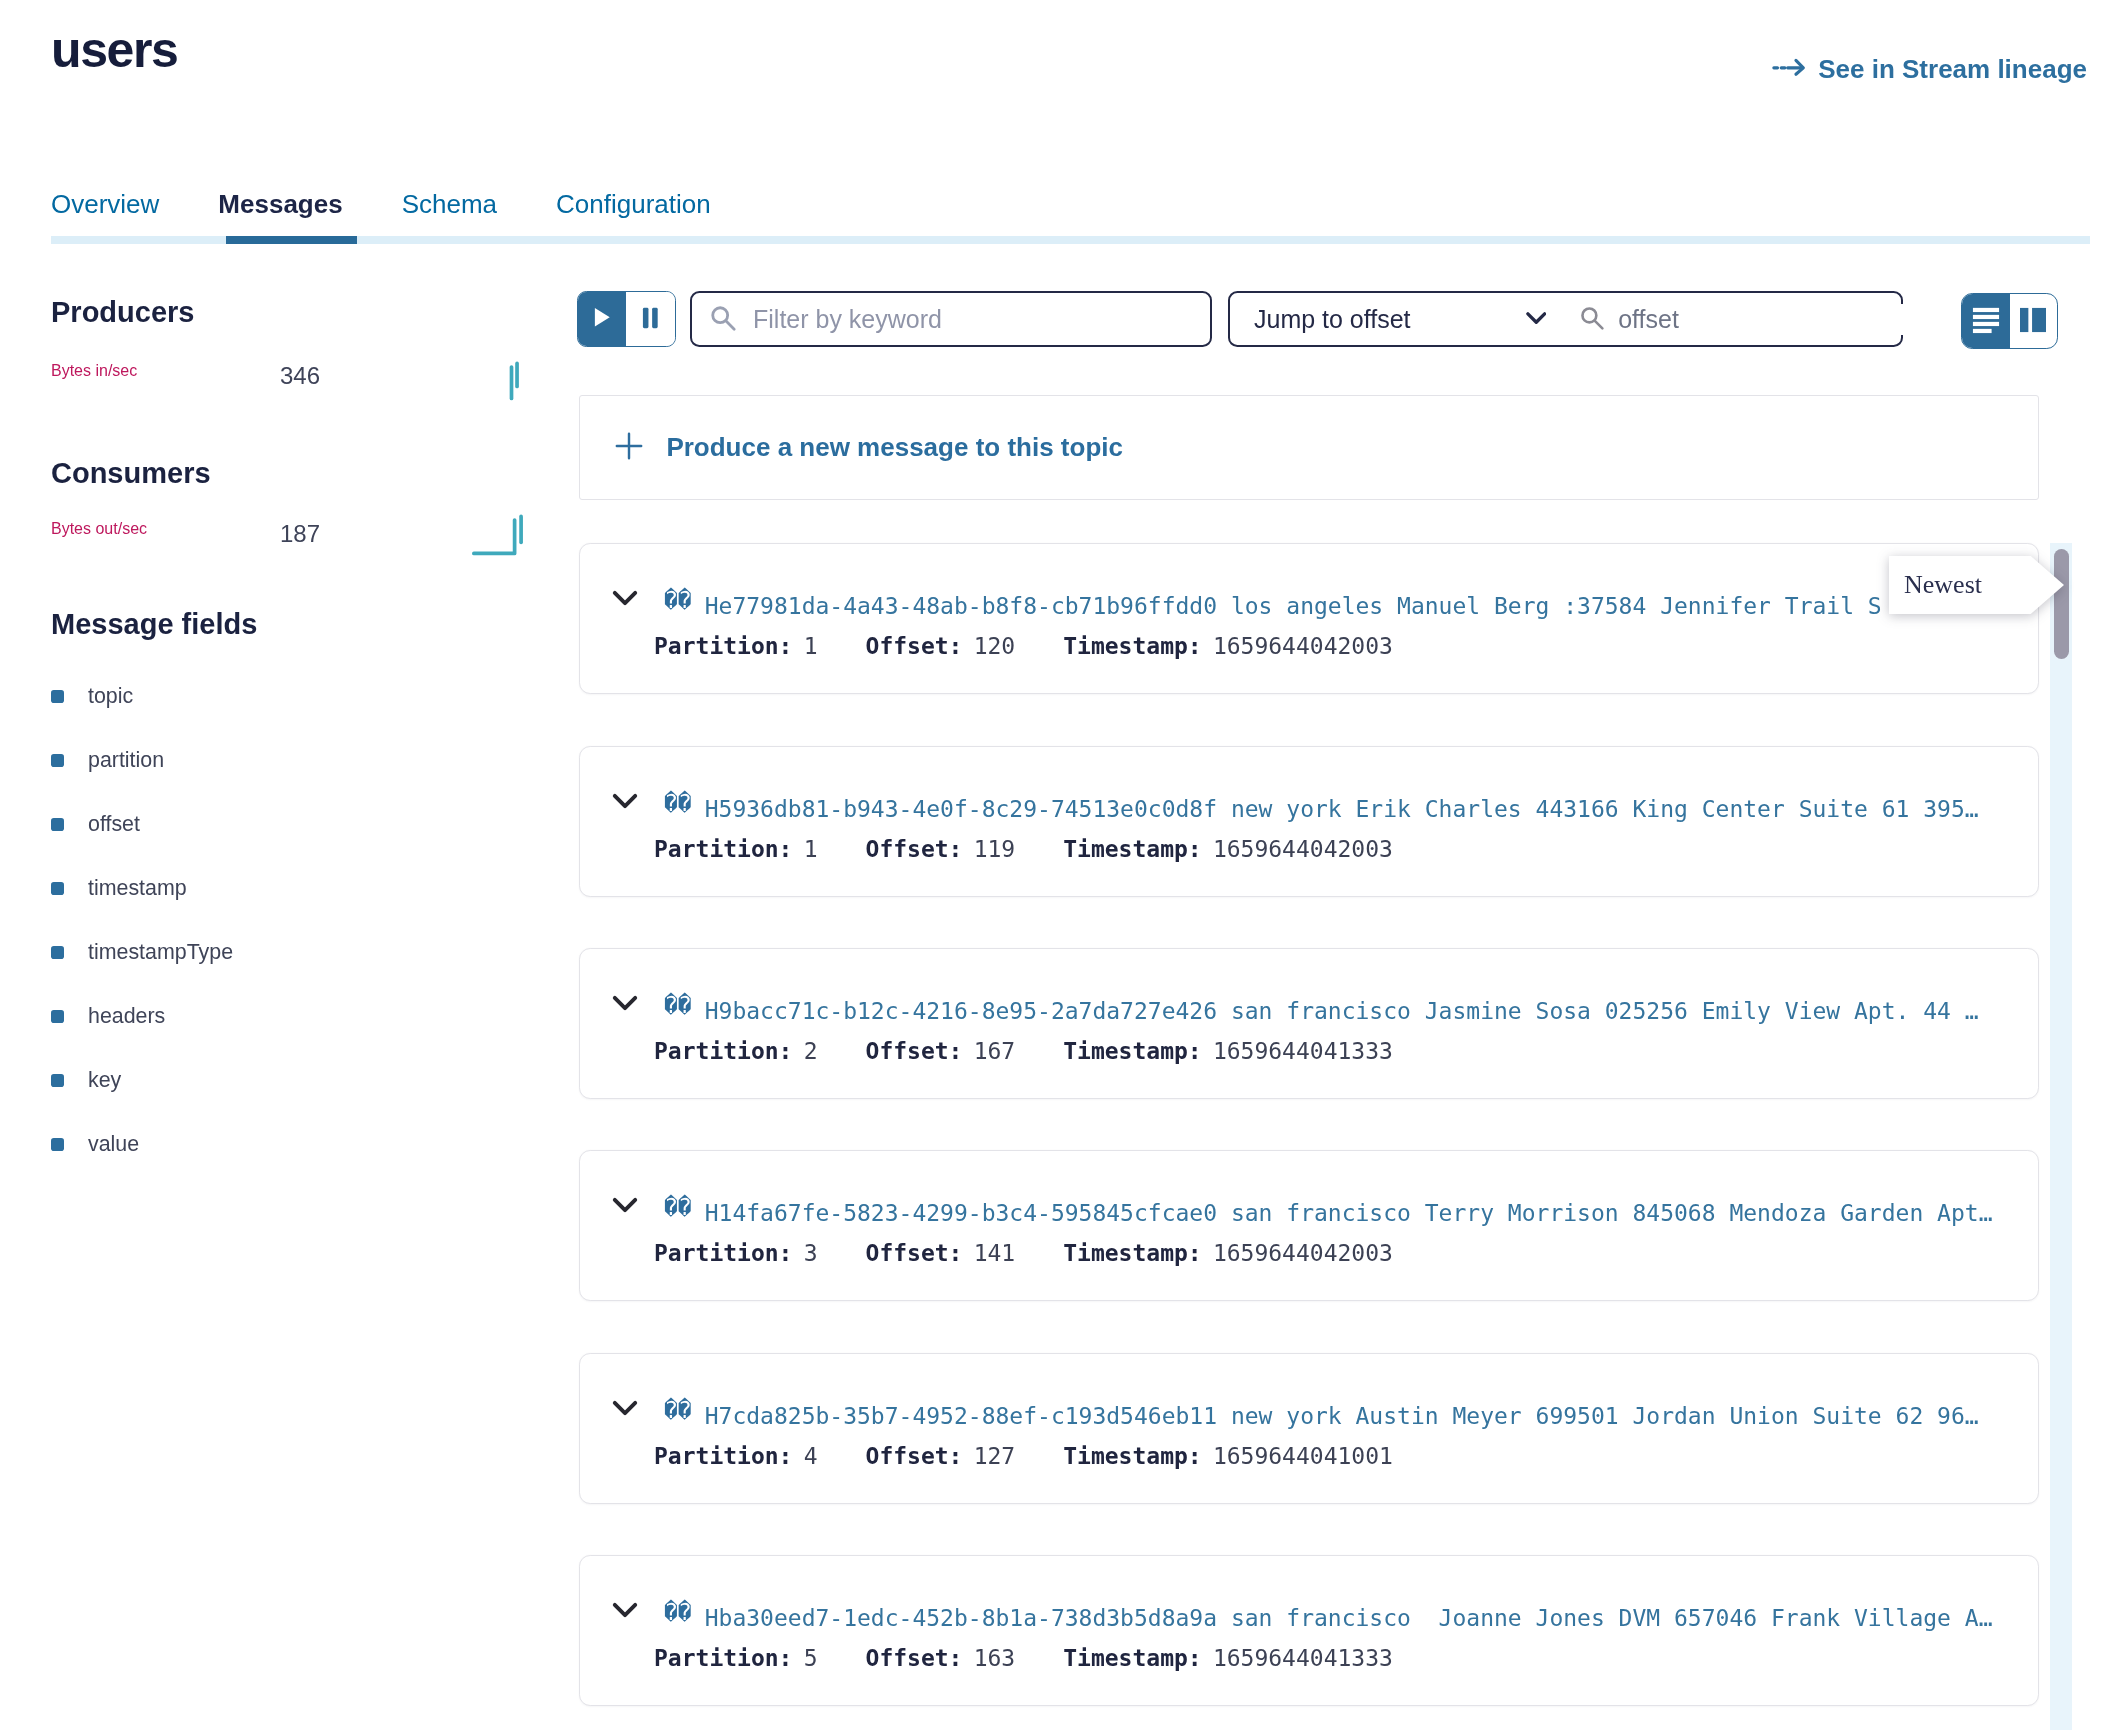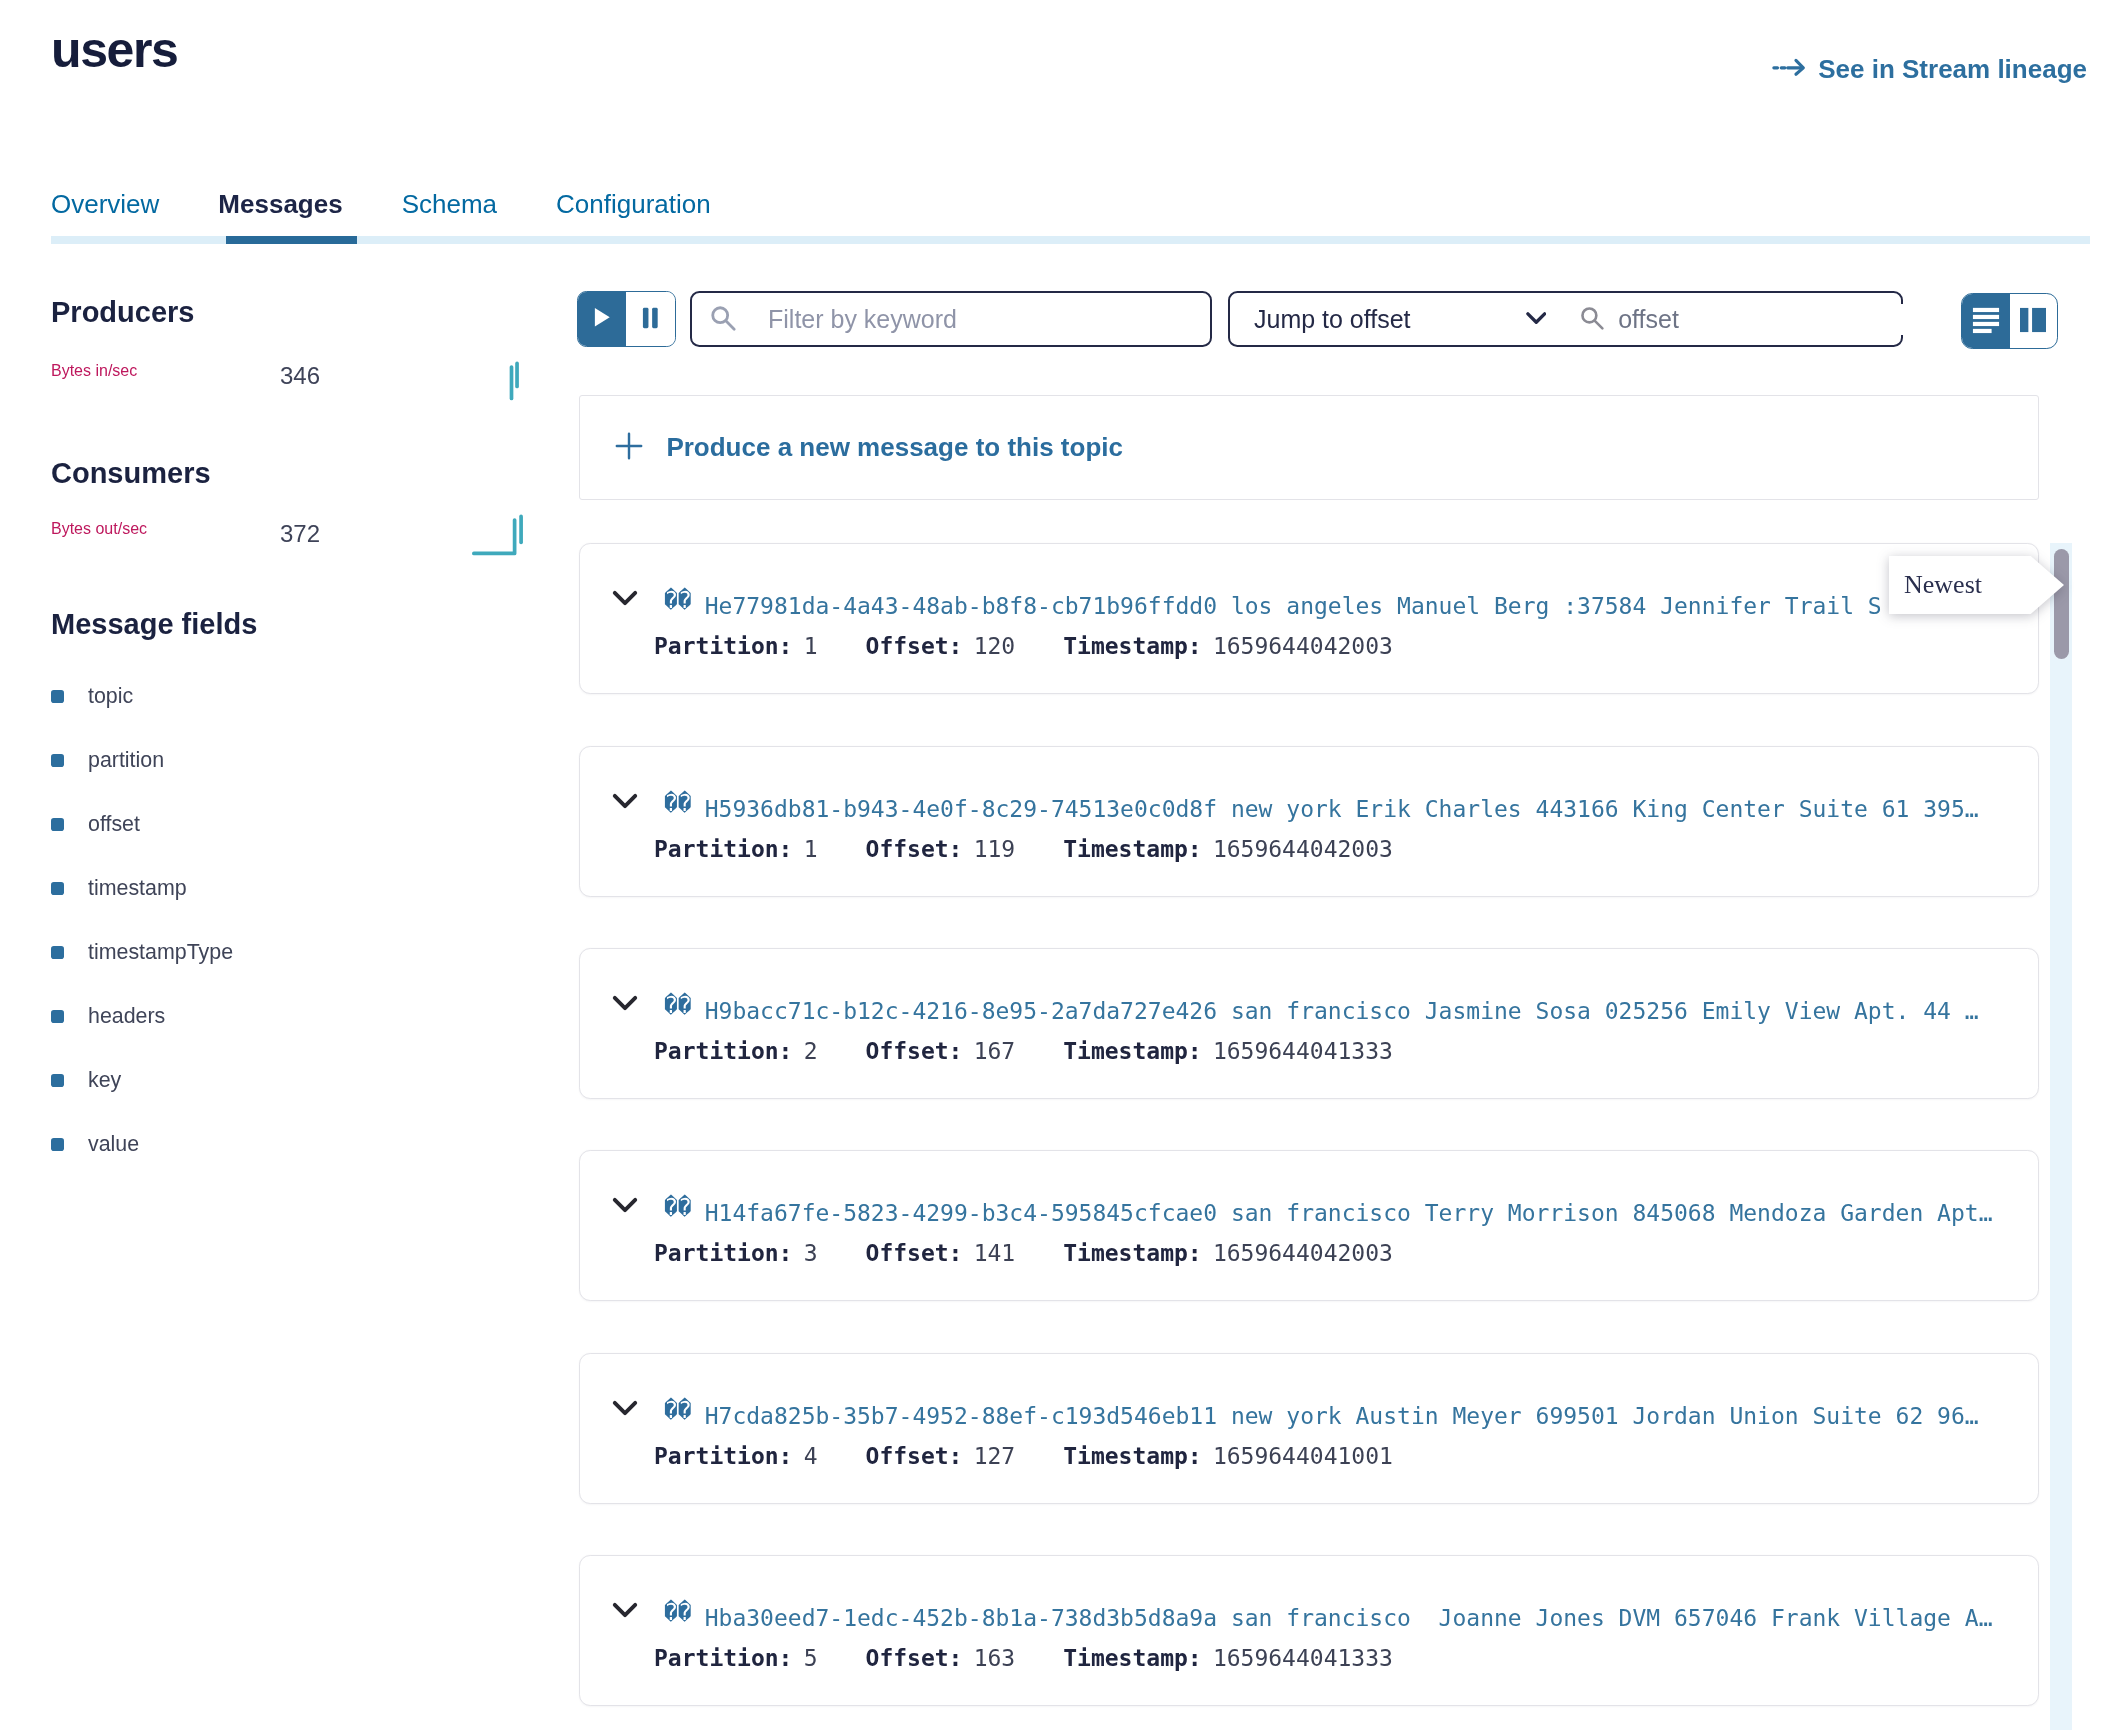--- a/index.html
+++ b/index.html
@@ -27,21 +27,21 @@
   .fields li{display:flex;align-items:center;gap:24px;height:64px;cursor:pointer;}
   .bullet{width:13px;height:13px;background:#2c6e9e;border-radius:2.8px;flex:none;}
   .fieldlbl{font-size:21.4px;color:#3f4458;}
 
   
   .playpause{position:absolute;left:577px;top:291px;width:99px;height:56px;border:1.9px solid #2d6b98;
              border-radius:9.3px;display:flex;overflow:hidden;background:#fff;box-sizing:border-box;}
   .pp-left{width:48px;background:#2d6b98;display:flex;align-items:center;justify-content:center;cursor:pointer;}
   .pp-right{flex:1;display:flex;align-items:center;justify-content:center;cursor:pointer;background:#fff;}
   .filter{position:absolute;left:690px;top:291px;width:522px;height:56px;border:2.8px solid #242946;
-          border-radius:9.3px;display:flex;align-items:center;gap:29px;padding:0 17px;box-sizing:border-box;background:#fff;}
+          border-radius:9.3px;display:flex;align-items:center;gap:14px;padding:0 17px;box-sizing:border-box;background:#fff;}
   .filter input{border:none;outline:none;flex:1;font-size:25px;font-family:"Liberation Sans",sans-serif;color:#333;}
   .filter input::placeholder{color:#8f94a8;}
   .jumpgroup{position:absolute;left:1228px;top:291px;width:675px;height:56px;border:2.8px solid #242946;
              border-radius:9.3px;display:flex;align-items:center;box-sizing:border-box;background:#fff;}
   .jump-label{padding-left:24px;width:254px;font-size:25px;color:#242946;flex:none;cursor:pointer;}
   .jump-div{width:1.9px;align-self:stretch;background:#242946;}
   .jump-chev{width:56px;display:flex;align-items:center;justify-content:center;flex:none;cursor:pointer;}
   .offset-wrap{flex:1;display:flex;align-items:center;gap:11.2px;padding:0 15px;}
   .offset-wrap input{border:none;outline:none;flex:1;font-size:25px;font-family:"Liberation Sans",sans-serif;color:#333;min-width:0;}
   .offset-wrap input::placeholder{color:#6e7486;}
@@ -112,21 +112,21 @@
   <div class="s-value" style="top:362px;">346</div>
   <div class="spark" style="left:504px;top:356px;">
     <svg width="22.4" height="48" viewBox="0 0 24 52" fill="none">
       <path d="M8 46 L8 12" stroke="#3fa9bc" stroke-width="4" stroke-linecap="round"></path>
       <path d="M14 8 L14 33" stroke="#3fa9bc" stroke-width="4" stroke-linecap="round"></path>
     </svg>
   </div>
 
   <div class="s-h" style="top:457px;">Consumers</div>
   <div class="s-label" style="top:520px;">Bytes out/sec</div>
-  <div class="s-value" style="top:520px;">372</div>
+  <div class="s-value" style="top:520px;">187</div>
   <div class="spark" style="left:471px;top:509px;">
     <svg width="65" height="50" viewBox="0 0 70 54" fill="none">
       <path d="M3 48 L47 48 L47 12" stroke="#3fa9bc" stroke-width="4" stroke-linecap="round" stroke-linejoin="round" fill="none"></path>
       <path d="M54 8 L54 36" stroke="#3fa9bc" stroke-width="4" stroke-linecap="round"></path>
     </svg>
   </div>
 
   <div class="s-h" style="top:608px;">Message fields</div>
   <ul class="fields">
     <li>

